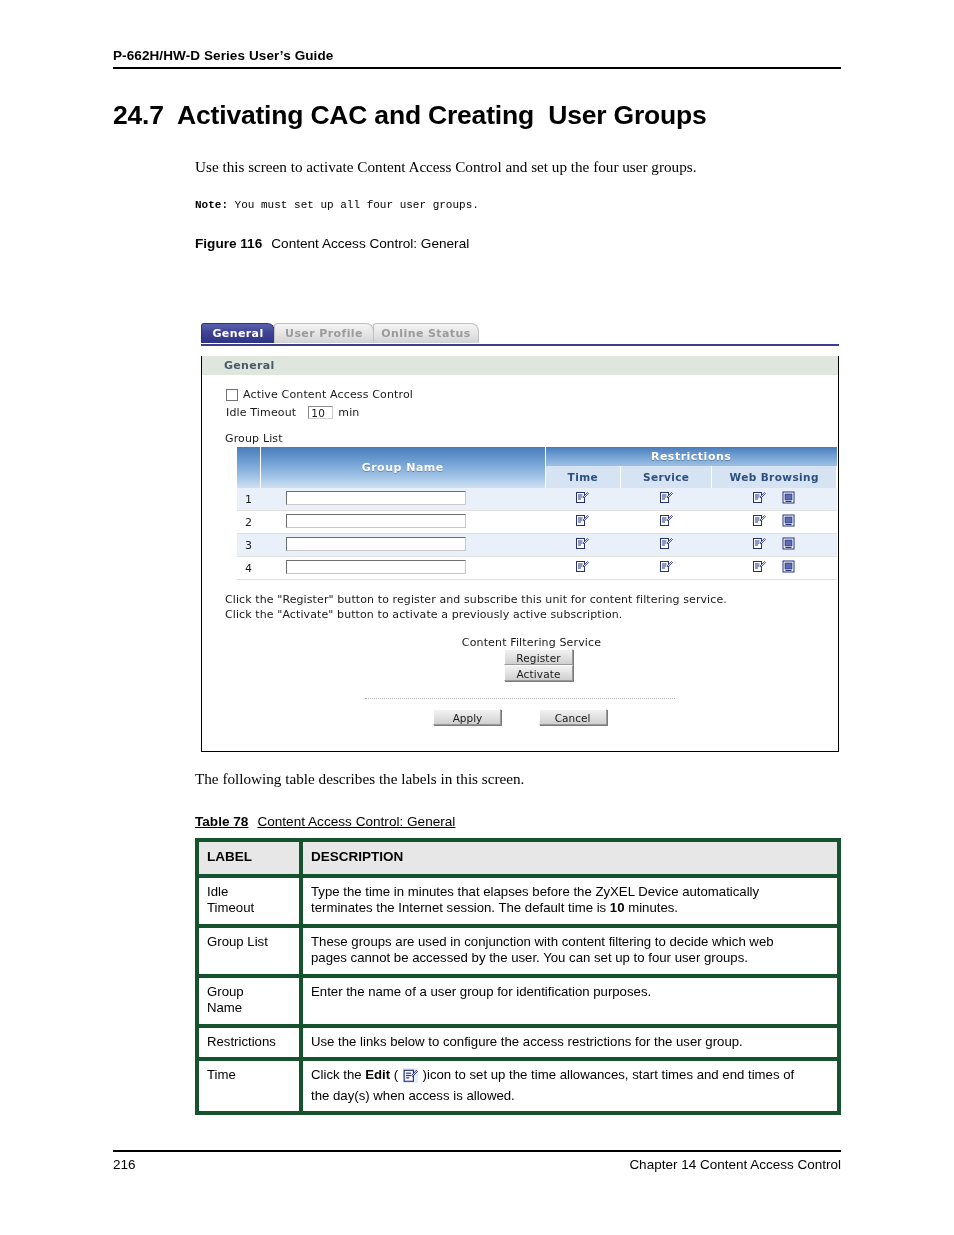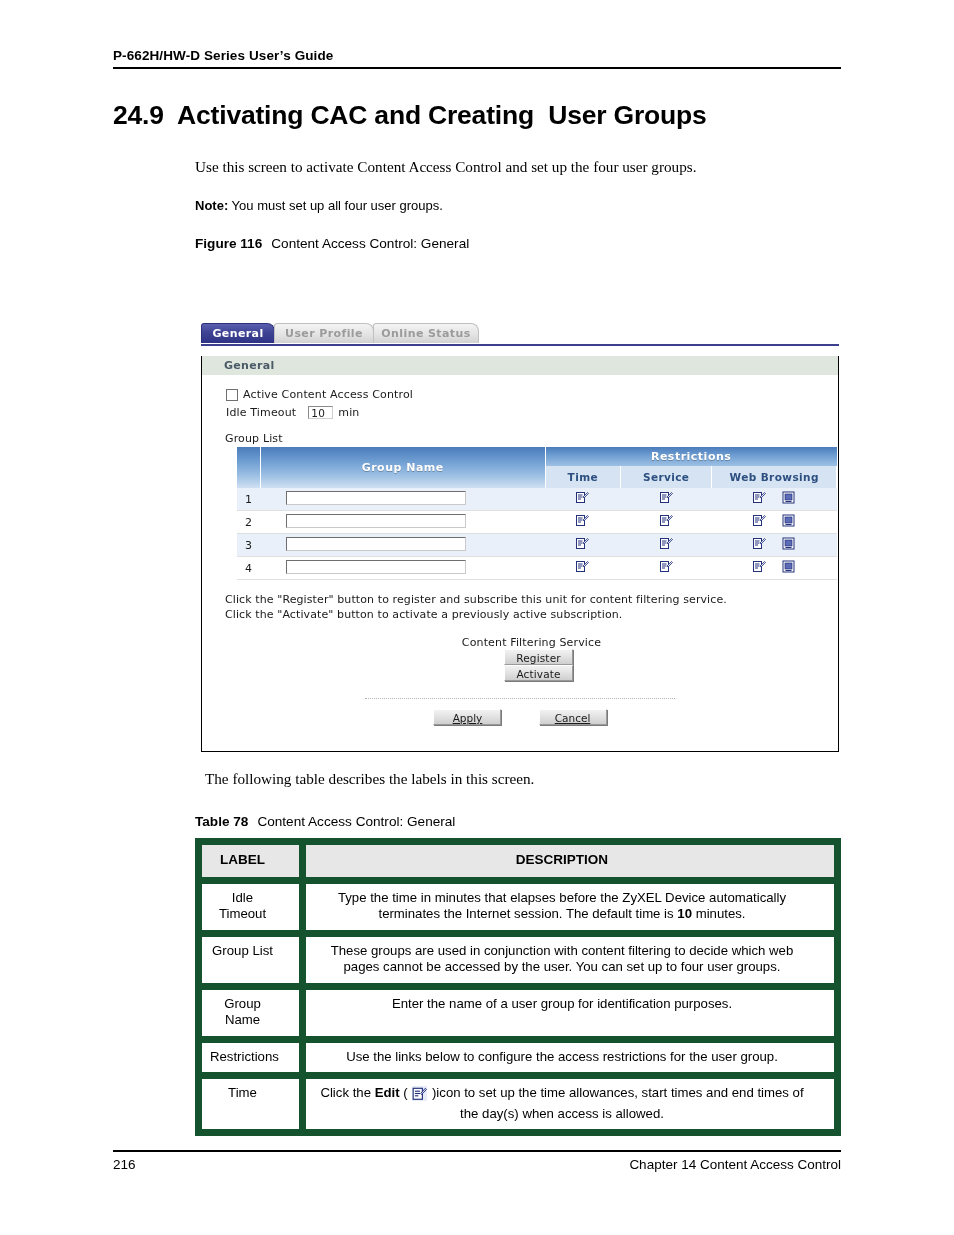--- a/index.html
+++ b/index.html
@@ -67,22 +67,22 @@
     font-family: "Liberation Serif", serif;
     font-size: 15.2px;
     line-height: 19.5px;
     color: #000;
     margin: 0 0 19px 0;
     text-align: left;
   }
   .p-serif b { font-weight: bold; }
 
   .p-note {
-    font-family: Liberation Sans, sans-serif;
-    font-size: 13px;
+    font-family: Liberation Mono, monospace;
+    font-size: 11px;
     line-height: 19px;
     margin: 0 0 21px 0;
   }
   .p-note .note-lbl { font-weight: bold; }
 
   .fig-caption {
     font-family: "Liberation Sans", sans-serif;
     font-size: 13.6px;
     margin: 0 0 6px 0;
   }
@@ -310,55 +310,56 @@
 
   .dotted-sep {
     margin: 17px auto 0 auto;
     width: 310px;
     border-top: 1px dotted #b4b4b4;
   }
   .actionrow {
     margin-top: 8px;
     text-align: center;
   }
-  .actionrow .btn { margin: 0 16px; min-width: 44px; text-decoration: underline; }
+  .actionrow .btn { margin: 0 16px; min-width: 44px; }
 
   
   .after-fig {
     position: absolute;
     left: 195px;
     top: 769px;
     width: 648px;
   }
   .tbl-caption {
     font-family: "Liberation Sans", sans-serif;
     font-size: 13.6px;
     margin: 25px 0 7px 0;
+    text-decoration: underline;
   }
   .tbl-caption .cap-num { font-weight: bold; }
   .tbl-caption .cap-txt { margin-left: 9px; }
 
   
   .desctable {
     position: absolute;
     left: 195px;
     top: 838px;
     width: 646px;
     border-collapse: collapse;
     border: 1px solid #000;
     font-family: "Liberation Sans", sans-serif;
     table-layout: fixed;
   }
   .desctable th, .desctable td {
-    border: 7px solid #14532d;
+    border: 4px solid #14532d;
     padding: 6px 24px 7px 8px;
     font-size: 13.2px;
     line-height: 16.5px;
     vertical-align: top;
-    text-align: center;
+    text-align: left;
   }
   .desctable thead th {
     background: #e7e7e7;
     font-weight: bold;
     font-size: 13.5px;
     padding-top: 7px;
     padding-bottom: 8px;
   }
   .desctable col.c1 { width: 104px; }
   .desctable b { font-weight: bold; }
@@ -384,21 +385,21 @@
 </head>
 <body>
 
 <div class="page">
 
   <div class="run-header">
     <div class="run-header-text">P-662H/HW-D Series User’s Guide</div>
     <div class="run-header-rule"></div>
   </div>
 
-  <div class="sec-heading">24.9  Activating CAC and Creating  User Groups</div>
+  <div class="sec-heading">24.7  Activating CAC and Creating  User Groups</div>
 
   <div class="body-col">
 
     <p class="p-serif">Use this screen to activate Content Access Control and set up the four user groups.</p>
 
     <p class="p-note"><span class="note-lbl">Note:</span><span> You must set up all four user groups.</span></p>
 
     <p class="fig-caption"><span class="cap-num">Figure 116</span><span class="cap-txt">Content Access Control: General</span></p>
   </div>
 
@@ -636,21 +637,21 @@
       <div class="dotted-sep"></div>
       <div class="actionrow">
         <span class="btn">Apply</span>
         <span class="btn">Cancel</span>
       </div>
 
     </div>
   </div>
 
   <div class="after-fig">
-    <p class="p-serif" style="margin-bottom:0;margin-left:10px;">The following table describes the labels in this screen.</p>
+    <p class="p-serif" style="margin-bottom:0;">The following table describes the labels in this screen.</p>
     <p class="tbl-caption"><span class="cap-num">Table 78</span><span class="cap-txt">Content Access Control: General</span></p>
   </div>
 
   <table class="desctable">
     <colgroup>
         <col class="c1">
         <col>
       </colgroup>
     <thead>
       <tr>

